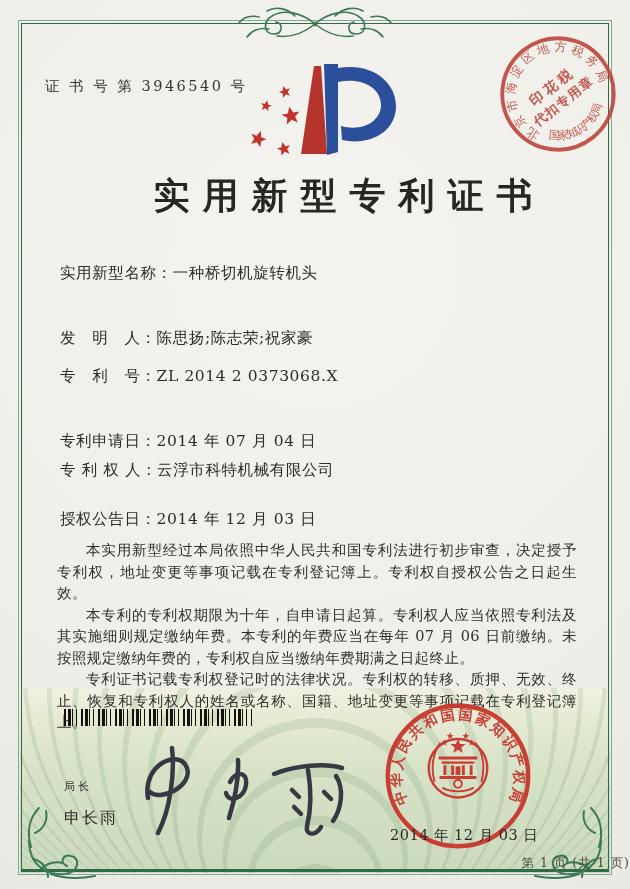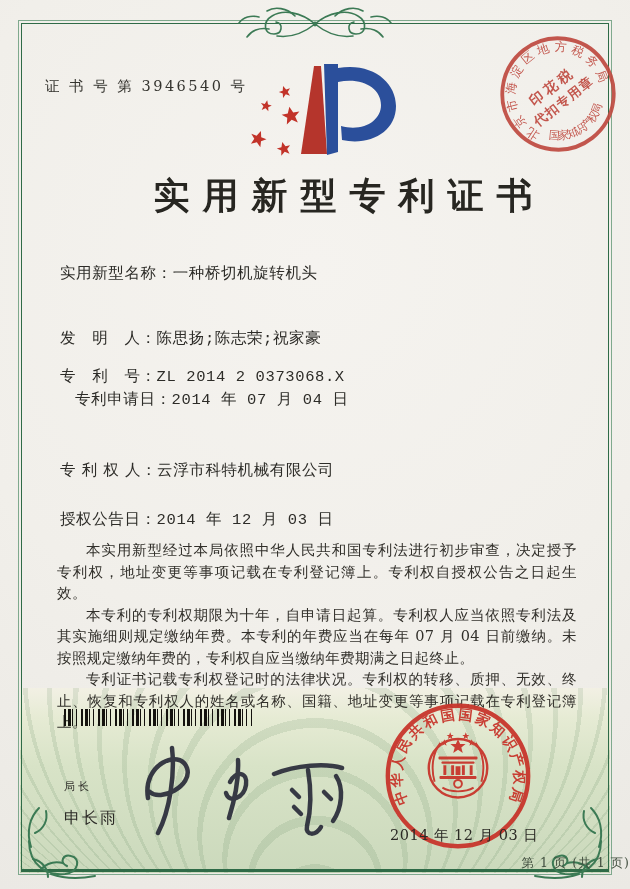--- a/index.html
+++ b/index.html
@@ -50,23 +50,23 @@
     text-align:center;font-size:36px;font-weight:bold;
     letter-spacing:13px;text-indent:13px;color:#272621;z-index:5;margin-left:28px;
   }
   
   .field{
     position:absolute;left:60px;right:36px;
     font-size:15.5px;letter-spacing:.6px;color:#2d2c28;z-index:5;
     white-space:nowrap;
   }
   .f1{top:263px;} .f2{top:328px;} .f3{top:366px;}
-  .f4{top:389px;margin-left:15px;} .f5{top:460px;} .f6{top:509px;}
+  .f4{top:431px;} .f5{top:460px;} .f6{top:509px;}
   .field .lbl{display:inline;}
-  .field .val{display:inline;font-family:Liberation Mono, monospace;}
+  .field .val{display:inline;}
   
   .body-text{
     position:absolute;left:57px;top:540px;width:520px;z-index:5;
   }
   .body-text p{
     margin:0;font-size:14.5px;line-height:21.5px;
     text-align:justify;text-indent:2em;color:#312f2a;letter-spacing:.4px;
   }
   
   .barcode{
@@ -202,21 +202,21 @@
   </div>
   <div class="field f5">
     <span class="lbl">专 利 权 人：</span><span class="val">云浮市科特机械有限公司</span>
   </div>
   <div class="field f6">
     <span class="lbl">授权公告日：</span><span class="val">2014 年 12 月 03 日</span>
   </div>
 
   <div class="body-text">
     <p>本实用新型经过本局依照中华人民共和国专利法进行初步审查，决定授予专利权，地址变更等事项记载在专利登记簿上。专利权自授权公告之日起生效。</p>
-    <p>本专利的专利权期限为十年，自申请日起算。专利权人应当依照专利法及其实施细则规定缴纳年费。本专利的年费应当在每年 07 月 04 日前缴纳。未按照规定缴纳年费的，专利权自应当缴纳年费期满之日起终止。</p>
+    <p>本专利的专利权期限为十年，自申请日起算。专利权人应当依照专利法及其实施细则规定缴纳年费。本专利的年费应当在每年 07 月 06 日前缴纳。未按照规定缴纳年费的，专利权自应当缴纳年费期满之日起终止。</p>
     <p>专利证书记载专利权登记时的法律状况。专利权的转移、质押、无效、终止、恢复和专利权人的姓名或名称、国籍、地址变更等事项记载在专利登记簿上。</p>
   </div>
 
   <div class="barcode"></div>
 
   <div class="director-title">局长</div>
   <div class="director-name">申长雨</div>
 
   <svg class="signature" width="238" height="100" viewBox="0 0 238 100" aria-label="申长雨">
     <g stroke="#262837" stroke-width="4.5" fill="none" stroke-linecap="round" opacity="0.9">

